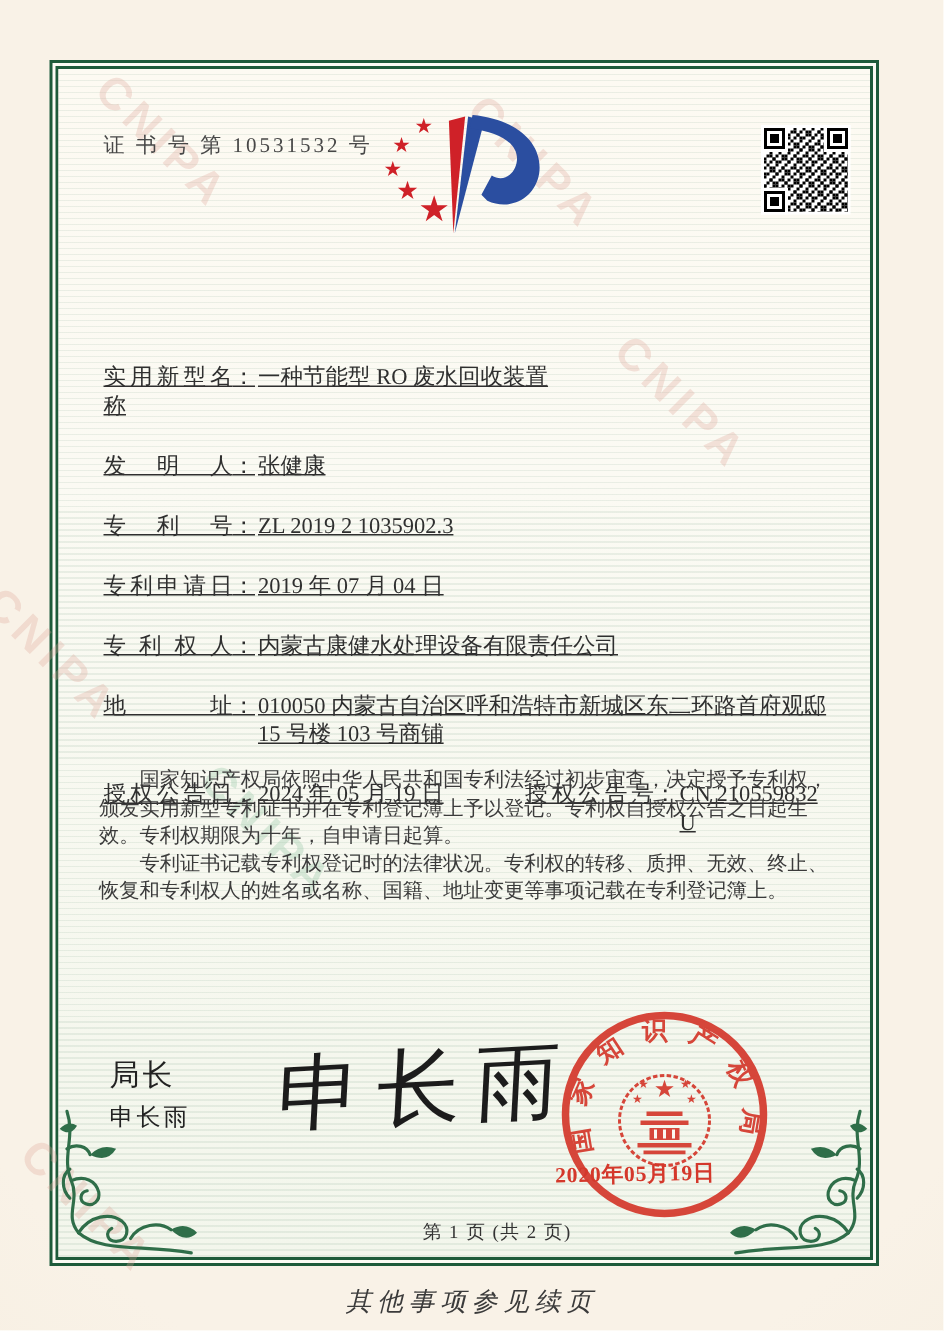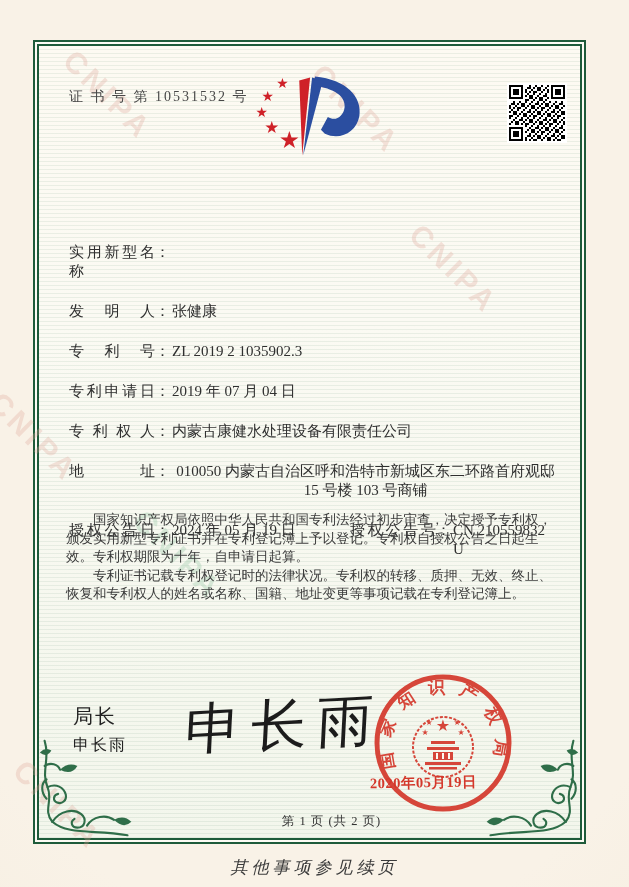--- a/index.html
+++ b/index.html
@@ -35,25 +35,25 @@
   
   .content{position:absolute;inset:0;z-index:3;color:#2f2f2f;}
   .cert-no{position:absolute;left:69px;top:88px;font-size:14px;letter-spacing:2px;color:#474747;}
   .logo{position:absolute;left:248px;top:70px;width:138px;height:96px;}
   .qr{position:absolute;left:507px;top:83px;width:60px;height:60px;}
   .title{
     position:absolute;left:33px;top:158px;width:553px;text-align:center;
     font-size:34px;font-weight:bold;letter-spacing:7px;color:#141414;
   }
   .fields{position:absolute;left:69px;top:243px;width:490px;font-size:15px;}
-  .row{display:flex;align-items:flex-start;line-height:19px;margin-bottom:21px;}
+  .row{display:flex;align-items:flex-start;line-height:19px;margin-bottom:21px;text-decoration:underline;}
   .lab{flex:none;display:inline-block;width:86px;text-align:justify;text-align-last:justify;}
   .colon{flex:none;width:15px;}
   .val{margin-left:2px;}
-  .val-addr{width:392px;text-align:center;}
+  .val-addr{width:392px;}
   .val-grantdate{width:150px;flex:none;}
   .lab2{margin-left:28px;}
   .paras{
     position:absolute;left:66px;top:511px;width:487px;
     font-size:13.5px;line-height:18.5px;color:#3b3b3b;
   }
   .paras p{margin:0;text-indent:2em;}
   .sig-title{position:absolute;left:73px;top:703px;font-size:20px;letter-spacing:2px;color:#222;font-family:Liberation Serif, serif;}
   .sig-name{position:absolute;left:73px;top:735px;font-size:16px;letter-spacing:2px;color:#222;}
   .autograph{
@@ -138,20 +138,21 @@
       <rect x="1" y="22" width="7" height="7"></rect>
         <rect x="2" y="23" width="5" height="5" fill="#fff"></rect>
         <rect x="3" y="24" width="3" height="3"></rect>
     </svg>
 
 
     <div class="fields">
       <div class="row">
         <span class="lab">实用新型名称</span>
           <span class="colon">：</span>
+        <span class="val">一种节能型 RO 废水回收装置</span>
       </div>
       <div class="row">
         <span class="lab">发明人</span>
           <span class="colon">：</span>
         <span class="val">张健康</span>
       </div>
       <div class="row">
         <span class="lab">专利号</span>
           <span class="colon">：</span>
         <span class="val">ZL 2019 2 1035902.3</span>

